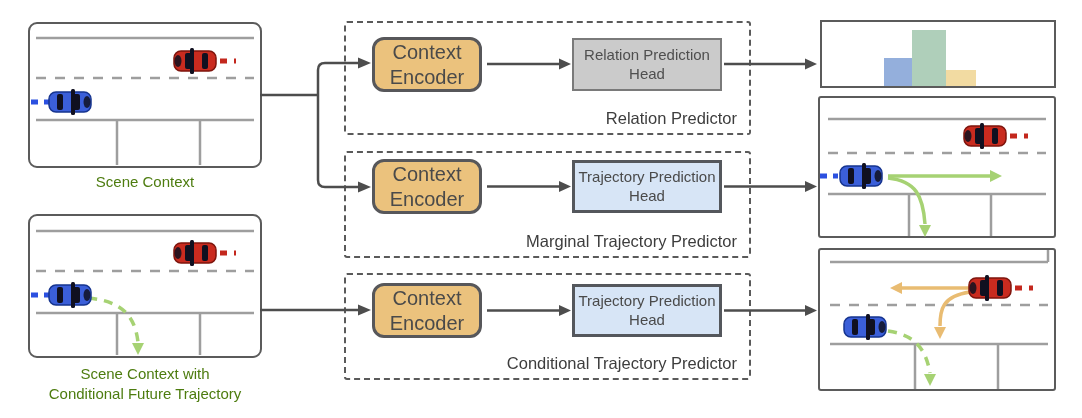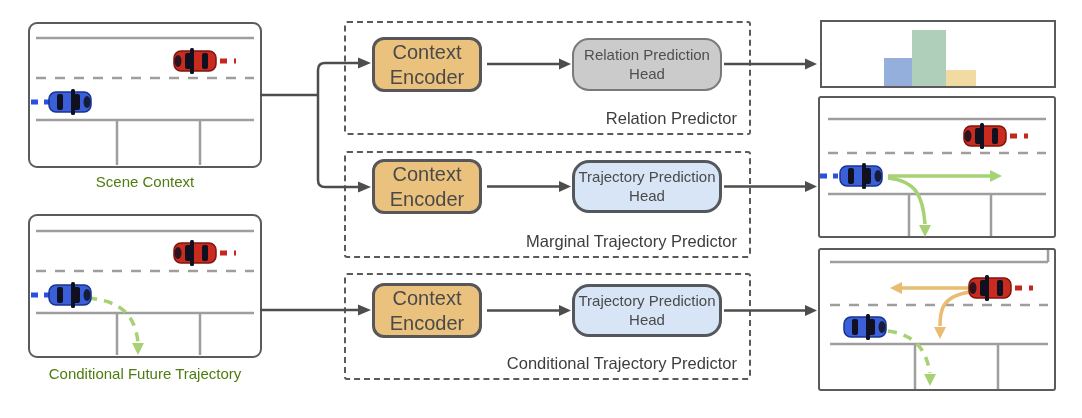--- a/index.html
+++ b/index.html
@@ -14,21 +14,21 @@
   }
   *{margin:0;padding:0;box-sizing:border-box;}
   body{background:#fff;font-family:"Liberation Sans",sans-serif;}
   #canvas{position:relative;width:1082px;height:418px;background:#fff;overflow:hidden;}
   .abs{position:absolute;}
   svg{display:block;}
   .scene-label{position:absolute;text-align:center;font-size:15px;line-height:20px;color:#4d7c0f;}
   .dashed-box{position:absolute;border:2px dashed #5A5A5A;border-radius:3px;background:transparent;}
   .node{position:absolute;display:flex;align-items:center;justify-content:center;text-align:center;color:var(--label-text);line-height:1.22;}
   .encoder{width:110px;height:55px;background:var(--encoder-fill);border:3px solid var(--encoder-border);border-radius:12px;font-size:20px;}
-  .head{width:150px;height:53px;border-radius:17px;font-size:15px;text-align:center;}
+  .head{width:150px;height:53px;border-radius:0;font-size:15px;text-align:center;}
   .head-gray{background:var(--relation-head-fill);border:2px solid var(--relation-head-border);color:#4f4f4f;}
   .head-blue{background:var(--trajectory-head-fill);border:3px solid var(--trajectory-head-border);}
   .predictor-title{position:absolute;right:12px;bottom:5px;font-weight:normal;font-size:16.5px;color:#3D3D3D;white-space:nowrap;}
   .bar-box{position:absolute;left:820px;top:20px;width:236px;height:68px;border:2px solid var(--box-border);background:#fff;}
   .bar{position:absolute;bottom:0;}
   #overlay{position:absolute;left:0;top:0;pointer-events:none;z-index:5;}
 </style>
 </head>
 <body>
 
@@ -84,20 +84,21 @@
     </g>
     <g transform="translate(42,81)">
       <rect x="-21" y="-10" width="42" height="20" rx="7" fill="var(--blue-car)" stroke="var(--blue-car-dark)" stroke-width="1.5"></rect>
       <rect x="1" y="-13" width="4" height="26" rx="1.5" fill="#101020"></rect>
       <rect x="3" y="-8" width="7" height="16" rx="2" fill="#101020"></rect>
       <rect x="-13" y="-8" width="6" height="16" rx="2" fill="#101020"></rect>
       <ellipse cx="17" cy="0" rx="3.5" ry="6" fill="#101020" opacity="0.85"></ellipse>
     </g>
   </svg>
   <div class="scene-label" style="left:0px;top:364px;width:290px;">
+    <div>Scene Context with</div>
     <div>Conditional Future Trajectory</div>
   </div>
 
   <div class="dashed-box" style="left:344px;top:21px;width:407px;height:114px;">
     <div class="predictor-title">Relation Predictor</div>
   </div>
   <div class="node encoder" style="left:372px;top:37px;">Context Encoder</div>
   <div class="node head head-gray" style="left:572px;top:38px;">Relation Prediction Head</div>
 
   <div class="dashed-box" style="left:344px;top:151px;width:407px;height:107px;">

